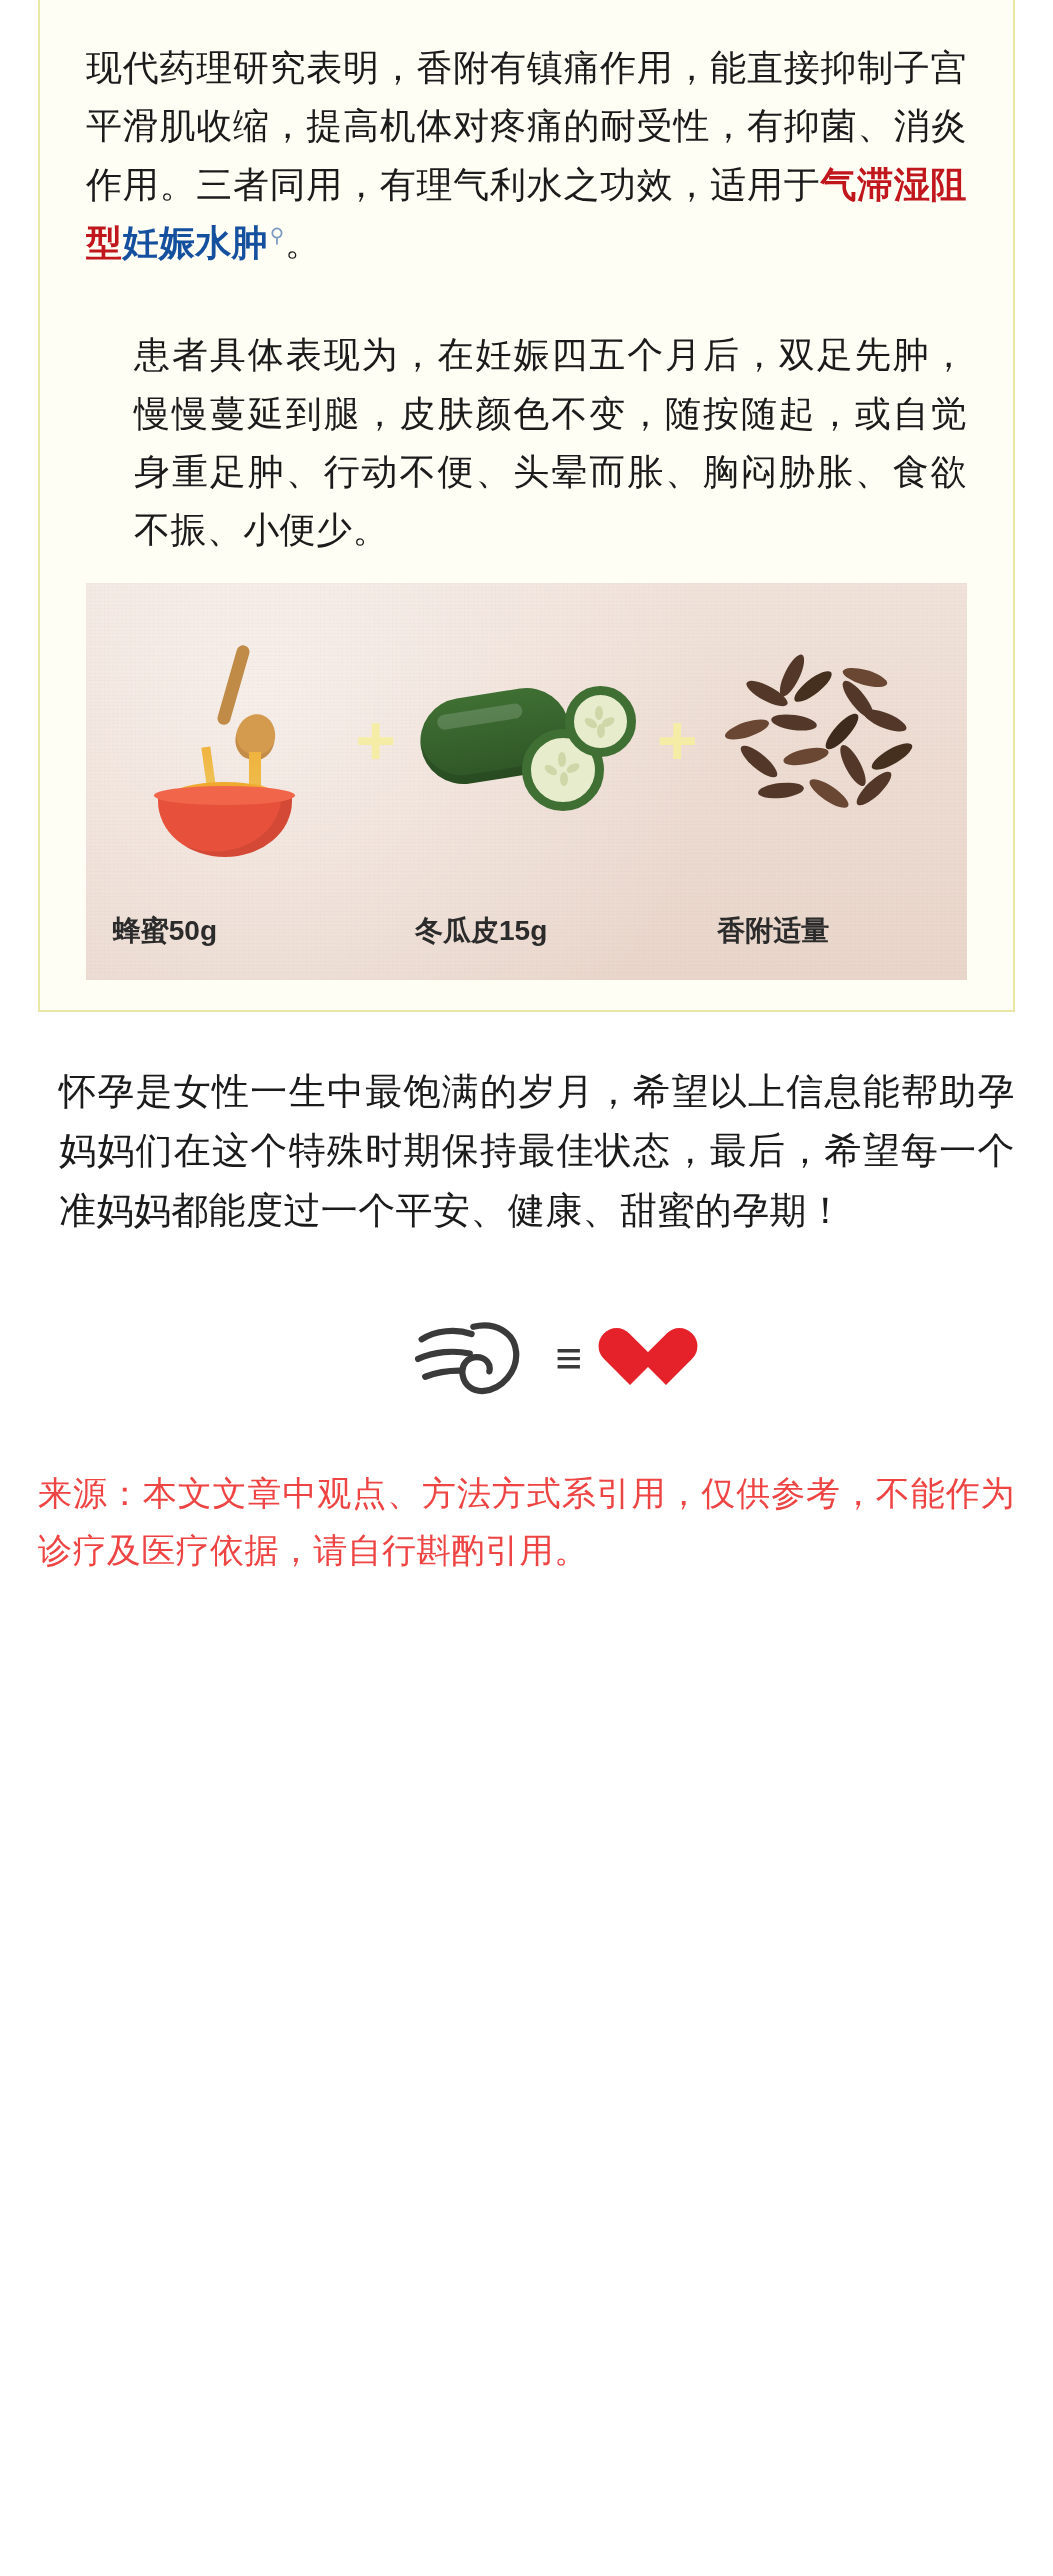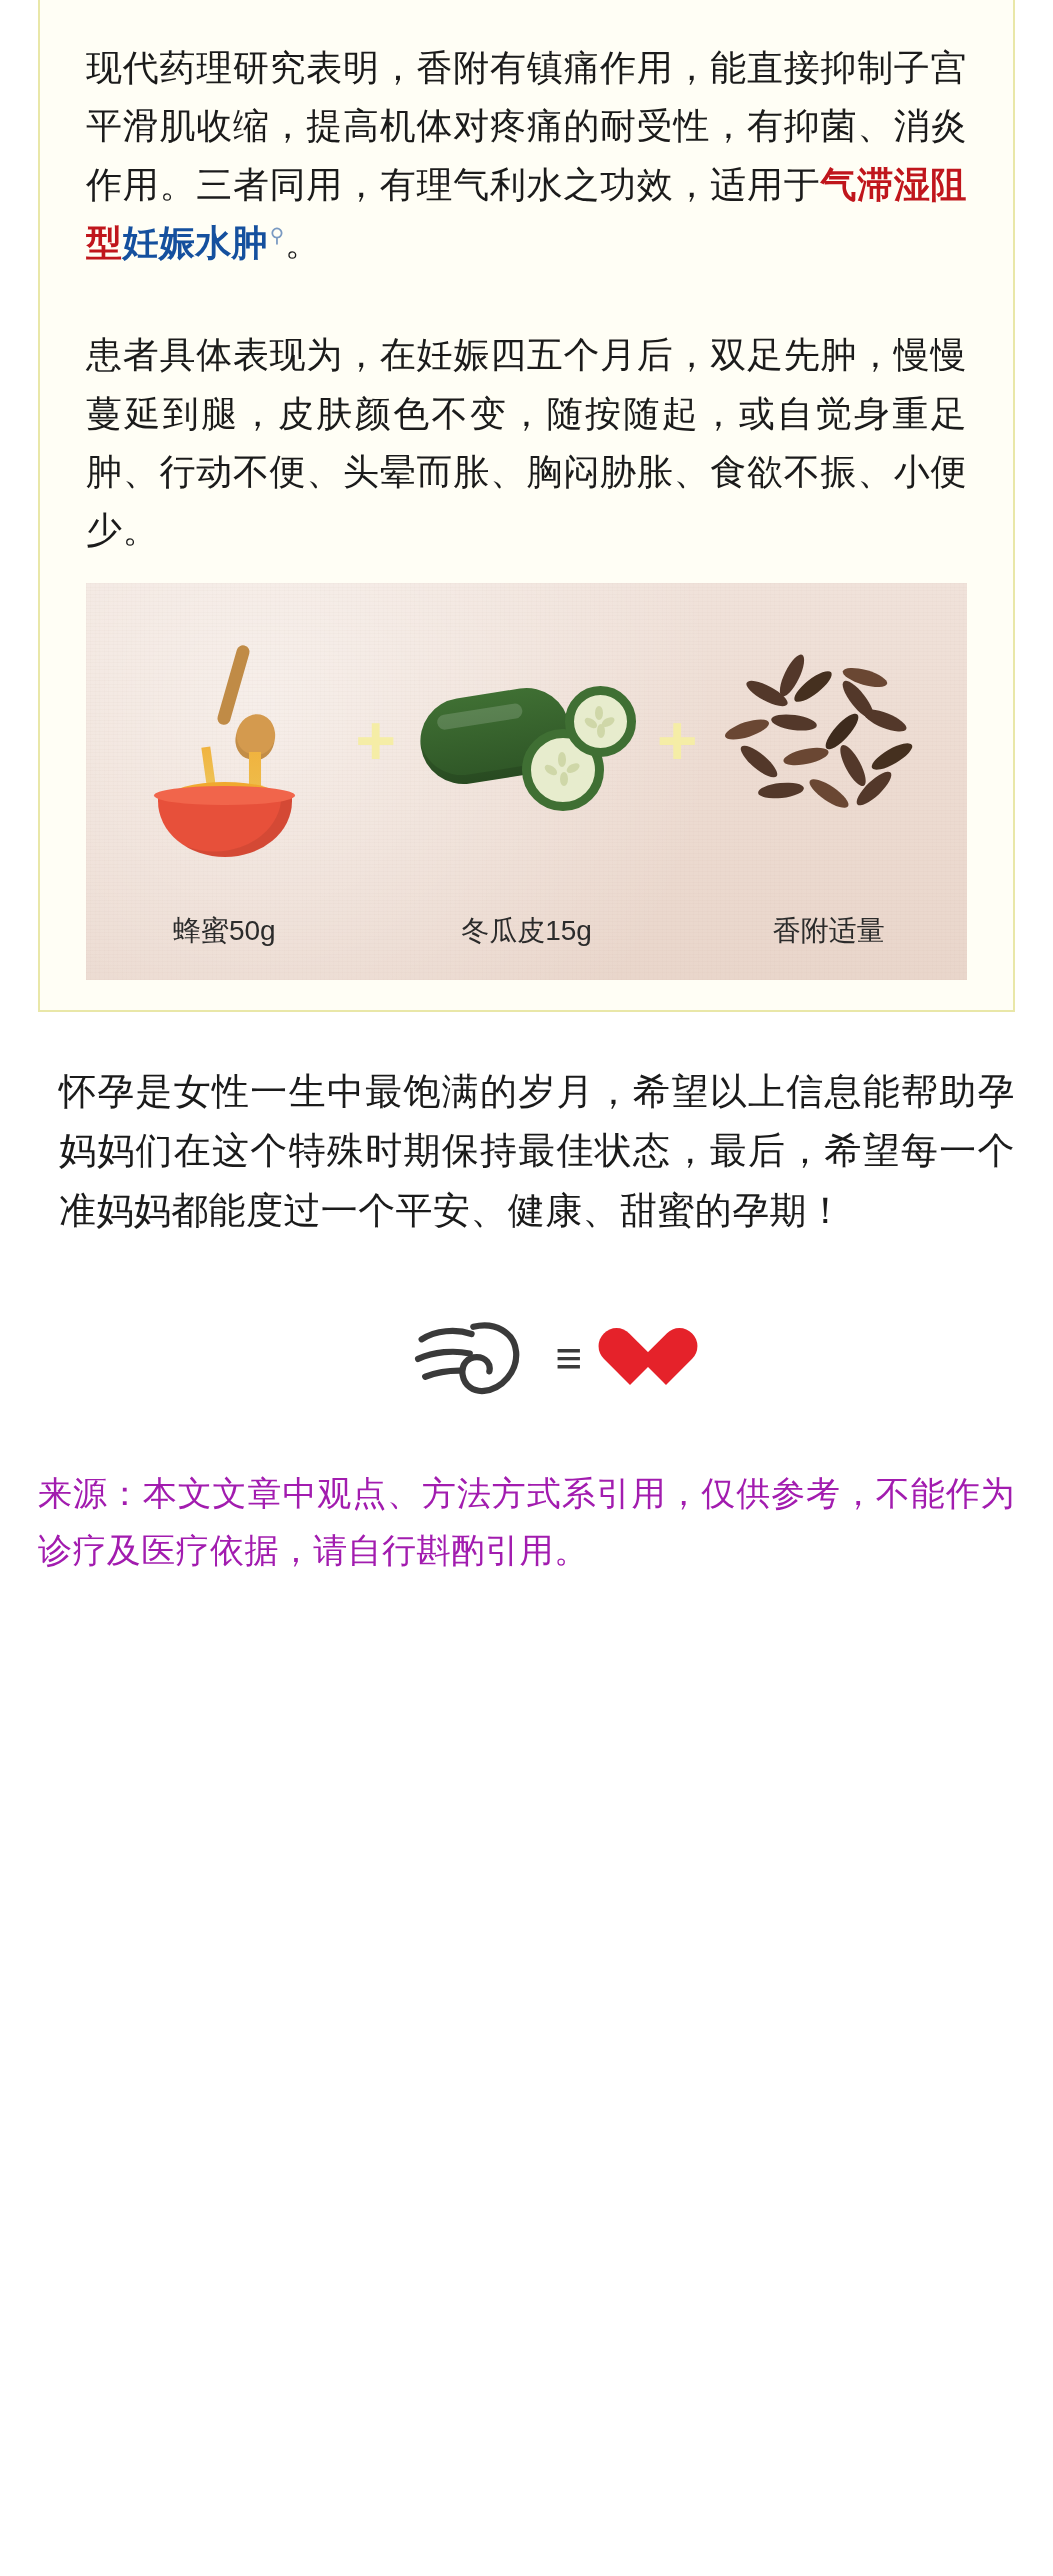--- a/index.html
+++ b/index.html
@@ -32,21 +32,21 @@
   }
 
   .para {
     font-size: 36px;
     line-height: 1.62;
     letter-spacing: 0.4px;
     color: #1b1b1b;
     margin: 0 0 16px 0;
     text-align: justify;
   }
-  .para.spaced { margin-top: 54px; }
+  .para.spaced { margin-top: 54px; margin-left: 48px; }
 
   .kw-red {
     color: #c0161c;
     font-weight: bold;
   }
   .kw-blue {
     color: #15509e;
     font-weight: bold;
   }
   .search-sup {
@@ -107,21 +107,22 @@
     bottom: 30px;
     display: flex;
     justify-content: space-around;
     padding: 0 16px;
     box-sizing: border-box;
   }
   .caption-row span {
     font-size: 28px;
     color: #2b2b2b;
     width: 223px;
-    text-align: center;
+    text-align: left;
+    font-weight: bold;
   }
   .caption-row .gap { width: 36px; }
 
   .fig-source {
     font-size: 28px;
     color: #4a4a4a;
     line-height: 1.75;
     text-align: center;
     margin: 23px 9px 5.4px 9px;
   }
@@ -263,21 +264,21 @@
     top: 7.1px;
     width: 36px; height: 55px;
     background: #e5222a;
     border-radius: 21.4px 21.4px 0 0;
   }
   .heart:before { left: 35px; transform: rotate(-45deg); transform-origin: 0 100%; }
   .heart:after  { left: 35px; transform: rotate(45deg); transform-origin: 100% 100%; }
 
   .disclaimer {
     font-size: 34px;
-    color: #a21caf;
+    color: #ef4444;
     line-height: 1.68;
     letter-spacing: 0.4px;
     margin: 0 38px 0 38px;
     text-align: justify;
   }
 
   .footer-notes {
     margin: 68px 38px 36px 38px;
     text-align: right;
   }

